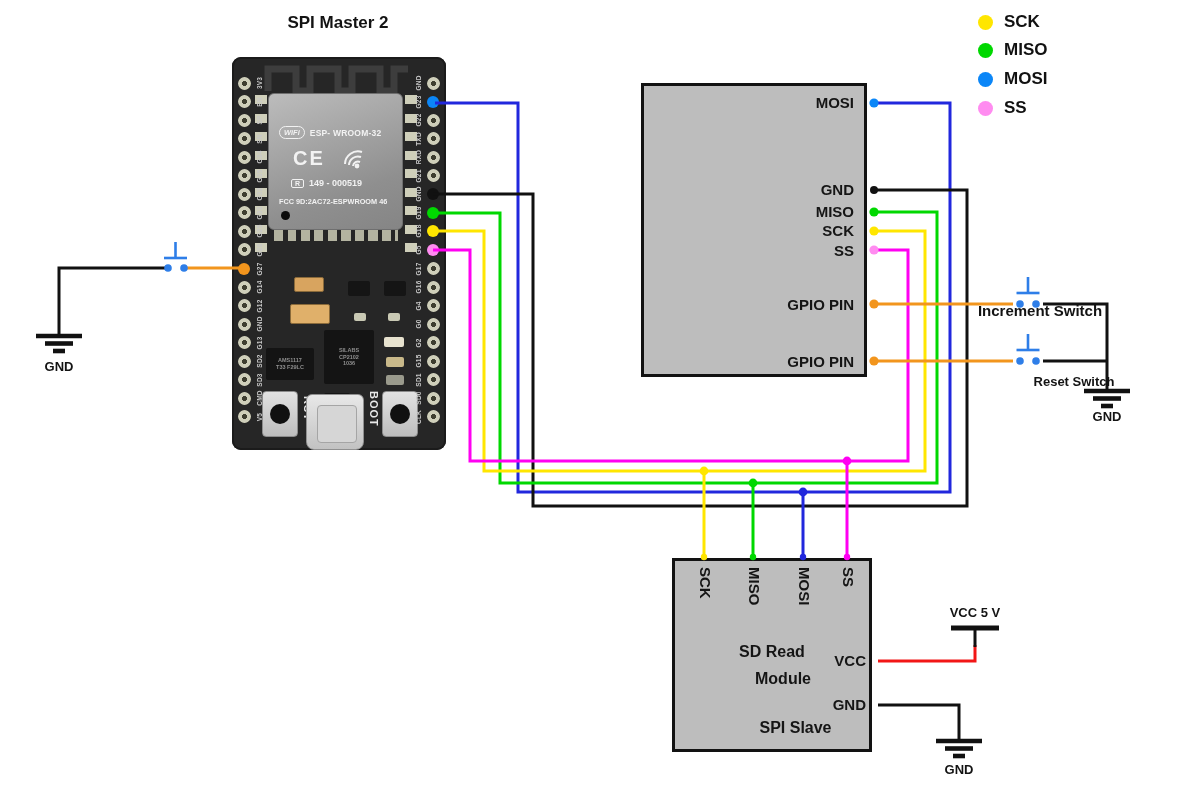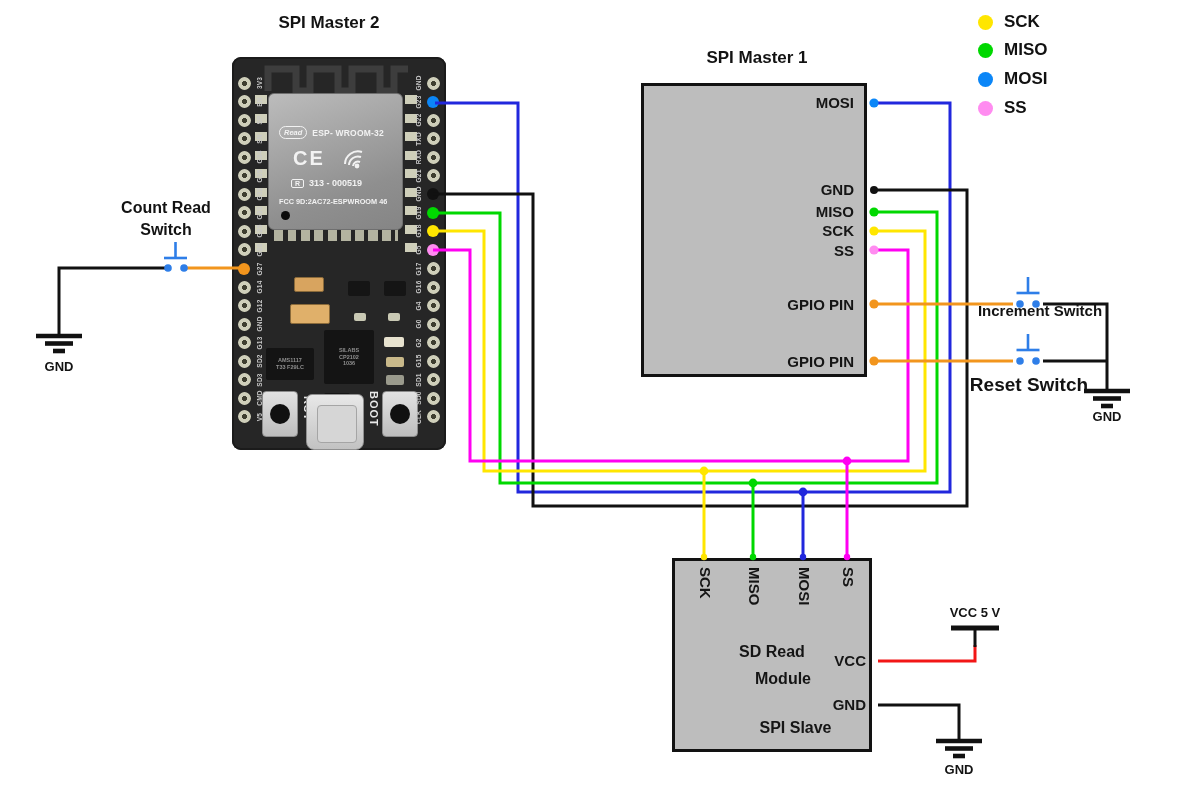--- a/index.html
+++ b/index.html
@@ -92,27 +92,25 @@
     <div class="legend-row" style="top:68px;">
       <span class="ldot c-mosi"></span>
       <span class="ltext">MOSI</span>
     </div>
     <div class="legend-row" style="top:97px;">
       <span class="ldot c-ss"></span>
       <span class="ltext">SS</span>
     </div>
   </div>
 
-  <div class="lbl ctr" style="left:229px;top:13px;width:200px;font-size:17px;">SPI Master 2</div>
-  <div class="lbl ctr" style="left:657px;top:48px;width:200px;font-size:17px;">SPI Master 1</div>
-
-  <div class="lbl ctr" style="left:86px;top:197px;width:160px;font-size:16px;line-height:22px;"><span>Count Read</span><br><span>Switch</span></div>
+  <div class="lbl ctr" style="left:238px;top:13px;width:200px;font-size:17px;">SPI Master 2</div>
+
 
   <div class="lbl ctr" style="left:960px;top:258px;width:160px;font-size:15px;margin-top:44px;">Increment Switch</div>
-  <div class="lbl ctr" style="left:949px;top:374px;width:160px;font-size:19px;">Reset Switch</div>
+  <div class="lbl ctr" style="left:994px;top:374px;width:160px;font-size:13px;">Reset Switch</div>
 
   <div class="lbl ctr" style="left:34px;top:359px;width:50px;font-size:13px;">GND</div>
   <div class="lbl ctr" style="left:1082px;top:409px;width:50px;font-size:13px;">GND</div>
   <div class="lbl ctr" style="left:934px;top:762px;width:50px;font-size:13px;">GND</div>
   <div class="lbl ctr" style="left:935px;top:605px;width:80px;font-size:13px;">VCC 5 V</div>
 
   <div class="gbox" style="left:641px;top:83px;width:226px;height:294px;">
     <div class="pinlabel" style="right:10px;top:8px;">MOSI</div>
     <div class="pinlabel" style="right:10px;top:95px;">GND</div>
     <div class="pinlabel" style="right:10px;top:117px;">MISO</div>
@@ -139,37 +137,37 @@
   <div id="board">
     <svg id="antenna" width="150" height="34">
       <path d="M6 30 V8 H34 V30 H48 V8 H76 V30 H90 V8 H118 V30 H132 V8 H146" stroke="#3d3d3d" stroke-width="7" fill="none"></path>
     </svg>
     <div class="padcol" style="left:23px;top:38px;height:160px;"></div>
     <div class="padcol" style="left:173px;top:38px;height:160px;"></div>
     <div class="padrow" style="left:42px;top:172px;width:124px;"></div>
 
     <div id="shield">
       <div class="r1">
-        <span class="wifioval">Read</span>
+        <span class="wifioval">WiFi</span>
         <span class="modname">ESP- WROOM-32</span>
       </div>
       <div class="r2">
         <span class="cemark">CE</span>
         <svg width="24" height="24">
           <g stroke="#f2f2f2" fill="none" stroke-width="2">
             <path d="M4 18 A13 13 0 0 1 21 6"></path>
               <path d="M8 19 A9 9 0 0 1 20 11"></path>
               <path d="M12 20 A5 5 0 0 1 19 16"></path>
           </g>
             <circle cx="16" cy="20" r="2.4" fill="#f2f2f2"></circle>
         </svg>
       </div>
       <div class="r3">
         <span class="rbox">R</span>
-        <span class="regnum">313 - 000519</span>
+        <span class="regnum">149 - 000519</span>
       </div>
       <div class="r4">FCC 9D:2AC72-ESPWROOM 46</div>
       <div class="blackdot"></div>
     </div>
 
     <div class="cap" style="left:62px;top:220px;width:30px;height:15px;background:#d8a45f;border:1px solid #8a6a3a;"></div>
     <div class="cap" style="left:58px;top:247px;width:40px;height:20px;background:#e0b06a;border:1px solid #8a6a3a;"></div>
     <div class="cap" style="left:116px;top:224px;width:22px;height:15px;background:#151515;"></div>
     <div class="cap" style="left:152px;top:224px;width:22px;height:15px;background:#151515;"></div>
     <div class="cap" style="left:122px;top:256px;width:12px;height:8px;background:#c9c9b4;"></div>

